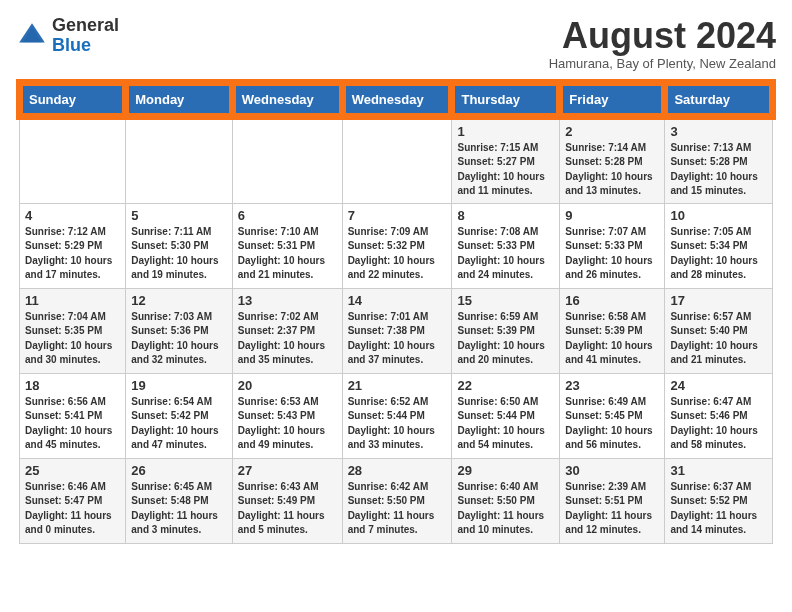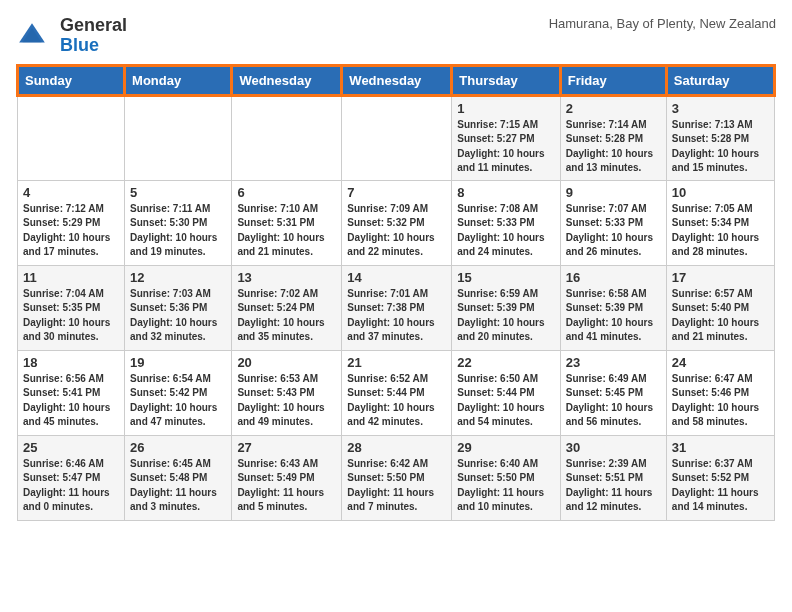--- a/index.html
+++ b/index.html
@@ -12,21 +12,21 @@
     }
     .header {
       display: flex;
       justify-content: space-between;
       align-items: flex-start;
       margin-bottom: 8px;
     }
     .logo {
       display: flex;
       align-items: center;
-      gap: 12px;
+      gap: 4px;
     }
     .logo-text {
       font-size: 18px;
       font-weight: bold;
       line-height: 1.1;
     }
     .logo-general { color: #333; }
     .logo-blue { color: #1a6fbd; }
     .logo-icon {
       width: 32px;
@@ -50,21 +50,21 @@
       border-collapse: collapse;
       font-size: 11px;
     }
     thead th {
       background: #2a6db5;
       color: #fff;
       text-align: left;
       padding: 6px 6px;
       font-size: 13px;
       font-weight: bold;
-      border: 3px solid #f97316;
+      border: 7px solid #f97316;
     }
     tbody td {
       border: 1px solid #ccc;
       vertical-align: top;
       padding: 4px 5px;
       width: 113px;
       height: 85px;
       background: #fff;
     }
     tbody tr:nth-child(odd) td {
@@ -94,20 +94,21 @@
     <svg class="logo-icon" viewBox="0 0 40 40">
       <polygon points="20,4 36,28 4,28" fill="#2a6db5"></polygon>
       <polygon points="20,10 32,28 8,28" fill="#1a5a9a" opacity="0.3"></polygon>
     </svg>
     <div class="logo-text">
       <span class="logo-general">General</span><br>
       <span class="logo-blue">Blue</span>
     </div>
   </div>
   <div class="title-block">
+    <div class="month-title">August 2024</div>
     <div class="subtitle">Hamurana, Bay of Plenty, New Zealand</div>
   </div>
 </div>
 
 <table>
   <thead>
     <tr>
     <th>Sunday</th>
         <th>Monday</th>
         <th>Wednesday</th>
@@ -170,21 +171,21 @@
         <td>
           <div class="day-num">11</div>
           <div class="day-info"><span>Sunrise: 7:04 AM</span><br><span>Sunset: 5:35 PM</span><br><span>Daylight: 10 hours</span><br><span>and 30 minutes.</span></div>
         </td>
         <td>
           <div class="day-num">12</div>
           <div class="day-info"><span>Sunrise: 7:03 AM</span><br><span>Sunset: 5:36 PM</span><br><span>Daylight: 10 hours</span><br><span>and 32 minutes.</span></div>
         </td>
         <td>
           <div class="day-num">13</div>
-          <div class="day-info"><span>Sunrise: 7:02 AM</span><br><span>Sunset: 5:24 PM</span><br><span>Daylight: 10 hours</span><br><span>and 35 minutes.</span></div>
+          <div class="day-info"><span>Sunrise: 7:02 AM</span><br><span>Sunset: 2:37 PM</span><br><span>Daylight: 10 hours</span><br><span>and 35 minutes.</span></div>
         </td>
         <td>
           <div class="day-num">14</div>
           <div class="day-info"><span>Sunrise: 7:01 AM</span><br><span>Sunset: 7:38 PM</span><br><span>Daylight: 10 hours</span><br><span>and 37 minutes.</span></div>
         </td>
         <td>
           <div class="day-num">15</div>
           <div class="day-info"><span>Sunrise: 6:59 AM</span><br><span>Sunset: 5:39 PM</span><br><span>Daylight: 10 hours</span><br><span>and 20 minutes.</span></div>
         </td>
         <td>
@@ -204,21 +205,21 @@
         <td>
           <div class="day-num">19</div>
           <div class="day-info"><span>Sunrise: 6:54 AM</span><br><span>Sunset: 5:42 PM</span><br><span>Daylight: 10 hours</span><br><span>and 47 minutes.</span></div>
         </td>
         <td>
           <div class="day-num">20</div>
           <div class="day-info"><span>Sunrise: 6:53 AM</span><br><span>Sunset: 5:43 PM</span><br><span>Daylight: 10 hours</span><br><span>and 49 minutes.</span></div>
         </td>
         <td>
           <div class="day-num">21</div>
-          <div class="day-info"><span>Sunrise: 6:52 AM</span><br><span>Sunset: 5:44 PM</span><br><span>Daylight: 10 hours</span><br><span>and 42 minutes.</span></div>
+          <div class="day-info"><span>Sunrise: 6:52 AM</span><br><span>Sunset: 5:44 PM</span><br><span>Daylight: 10 hours</span><br><span>and 33 minutes.</span></div>
         </td>
         <td>
           <div class="day-num">22</div>
           <div class="day-info"><span>Sunrise: 6:50 AM</span><br><span>Sunset: 5:44 PM</span><br><span>Daylight: 10 hours</span><br><span>and 54 minutes.</span></div>
         </td>
         <td>
           <div class="day-num">23</div>
           <div class="day-info"><span>Sunrise: 6:49 AM</span><br><span>Sunset: 5:45 PM</span><br><span>Daylight: 10 hours</span><br><span>and 56 minutes.</span></div>
         </td>
         <td>

